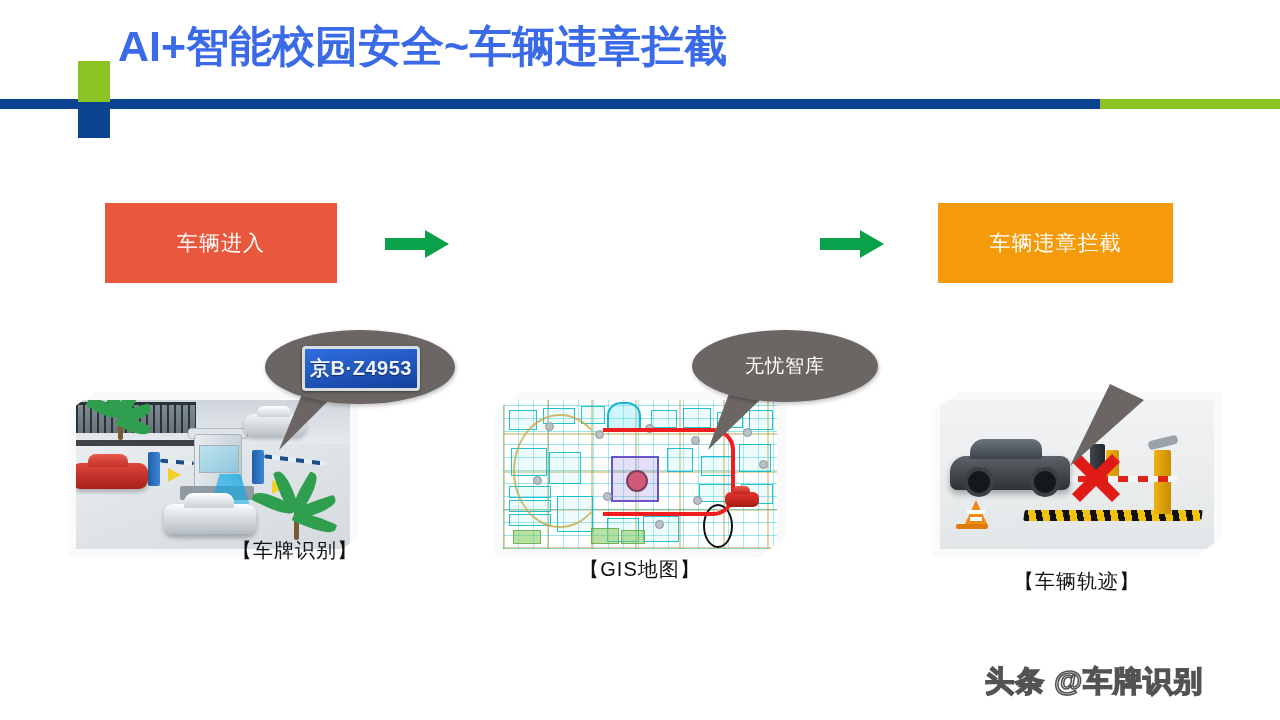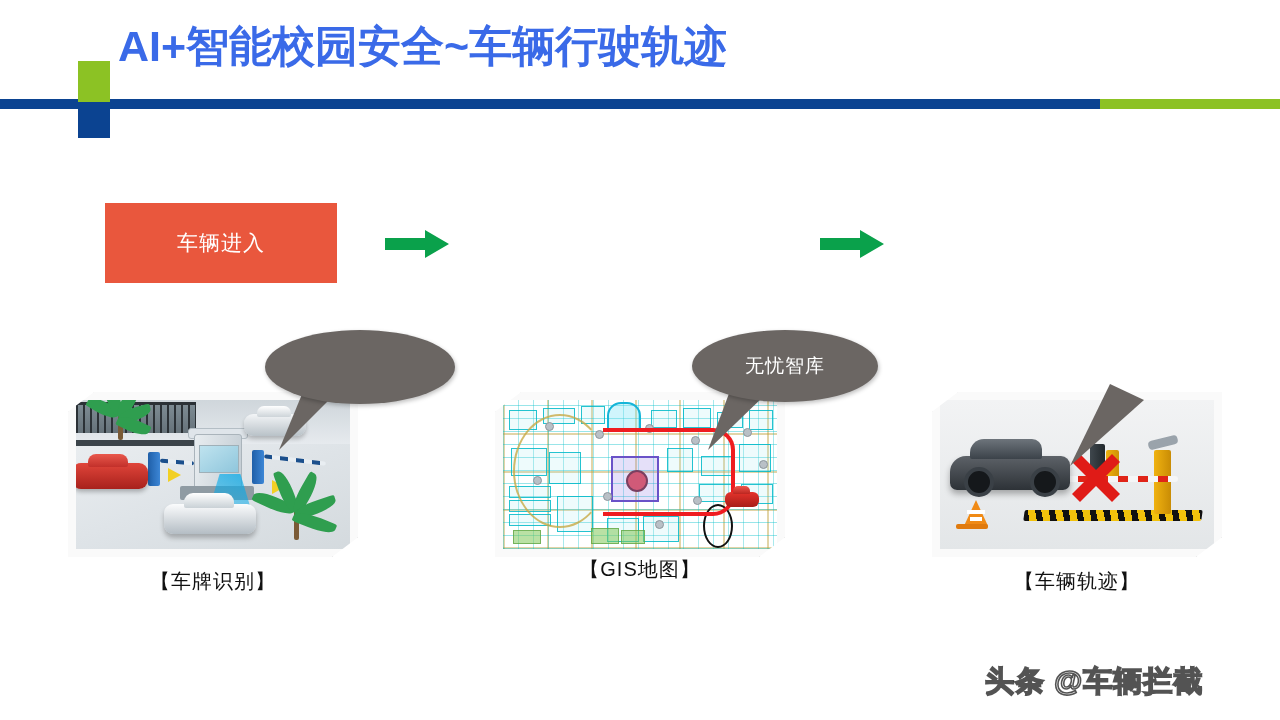--- a/index.html
+++ b/index.html
@@ -242,21 +242,21 @@
 
   
   .caption {
     position: absolute;
     width: 290px;
     text-align: center;
     font-size: 20px;
     color: #111111;
     letter-spacing: 1px;
   }
-  #caption-1 { left: 68px;  top: 568px; }
+  #caption-1 { left: 68px;  top: 537px; text-align: right; }
   #caption-2 { left: 495px; top: 556px; }
   #caption-3 { left: 932px; top: 568px; }
 
   
   #watermark {
     position: absolute;
     left: 985px;
     top: 662px;
     font-size: 29px;
     font-weight: bold;
@@ -267,21 +267,21 @@
   }
 </style>
 </head>
 <body>
 
 <div id="slide-header">
   <div class="rule-blue"></div>
   <div class="rule-green"></div>
   <div class="sq-green"></div>
   <div class="sq-blue"></div>
-  <div id="slide-title">AI+智能校园安全~车辆行驶轨迹</div>
+  <div id="slide-title">AI+智能校园安全~车辆违章拦截</div>
 </div>
 
 <div id="process-row">
 
   <div class="proc-box" id="proc-box-1">
     <span>车辆进入</span>
   </div>
 
   <div class="proc-arrow" id="proc-arrow-1">
     <svg width="64" height="28" viewBox="0 0 64 28">
@@ -289,20 +289,23 @@
     </svg>
   </div>
 
 
   <div class="proc-arrow" id="proc-arrow-2">
     <svg width="64" height="28" viewBox="0 0 64 28">
       <polygon points="0,8 40,8 40,0 64,14 40,28 40,20 0,20" fill="#0aa14b"></polygon>
     </svg>
   </div>
 
+  <div class="proc-box" id="proc-box-3">
+    <span>车辆违章拦截</span>
+  </div>
 </div>
 
 <div class="photo-card" id="photo-card-1">
   <div class="photo-inner">
     <div class="lot-ground"></div>
     <div class="lot-road"></div>
     <div class="lot-fence"></div>
     <div class="lot-curb"></div>
 
     <div class="palm palm-l">
@@ -424,20 +427,23 @@
       <path d="M6 14 L14 6 L30 22 L46 6 L54 14 L38 30 L54 46 L46 54 L30 38 L14 54 L6 46 L22 30 Z" fill="#e01b17"></path>
     </svg>
   </div>
 </div>
 
 <div class="callout" id="callout-plate">
   <svg class="callout-tail" style="left:14px; top:52px; width:70px; height:70px;" viewBox="0 0 70 70">
     <polygon points="28,0 58,10 0,68" fill="#6b6663"></polygon>
   </svg>
   <div class="callout-ellipse"></div>
+  <div id="plate-img">
+    <span id="plate-text">京B·Z4953</span>
+  </div>
 </div>
 
 <div class="callout" id="callout-trace">
   <svg class="callout-tail" style="left:16px; top:50px; width:70px; height:72px;" viewBox="0 0 70 72">
     <polygon points="26,0 58,14 0,70" fill="#6b6663"></polygon>
   </svg>
   <div class="callout-ellipse">
     <span>无忧智库</span>
   </div>
 </div>
@@ -445,13 +451,13 @@
 <div class="callout" id="callout-violation">
   <svg class="callout-tail" style="left:-8px; top:54px; width:86px; height:84px;" viewBox="0 0 86 84">
     <polygon points="40,0 74,16 0,82" fill="#6b6663"></polygon>
   </svg>
 </div>
 
 <div class="caption" id="caption-1">【车牌识别】</div>
 <div class="caption" id="caption-2">【GIS地图】</div>
 <div class="caption" id="caption-3">【车辆轨迹】</div>
 
-<div id="watermark">头条 @车辆拦截</div>
+<div id="watermark">头条 @车牌识别</div>
 
 </body></html>

